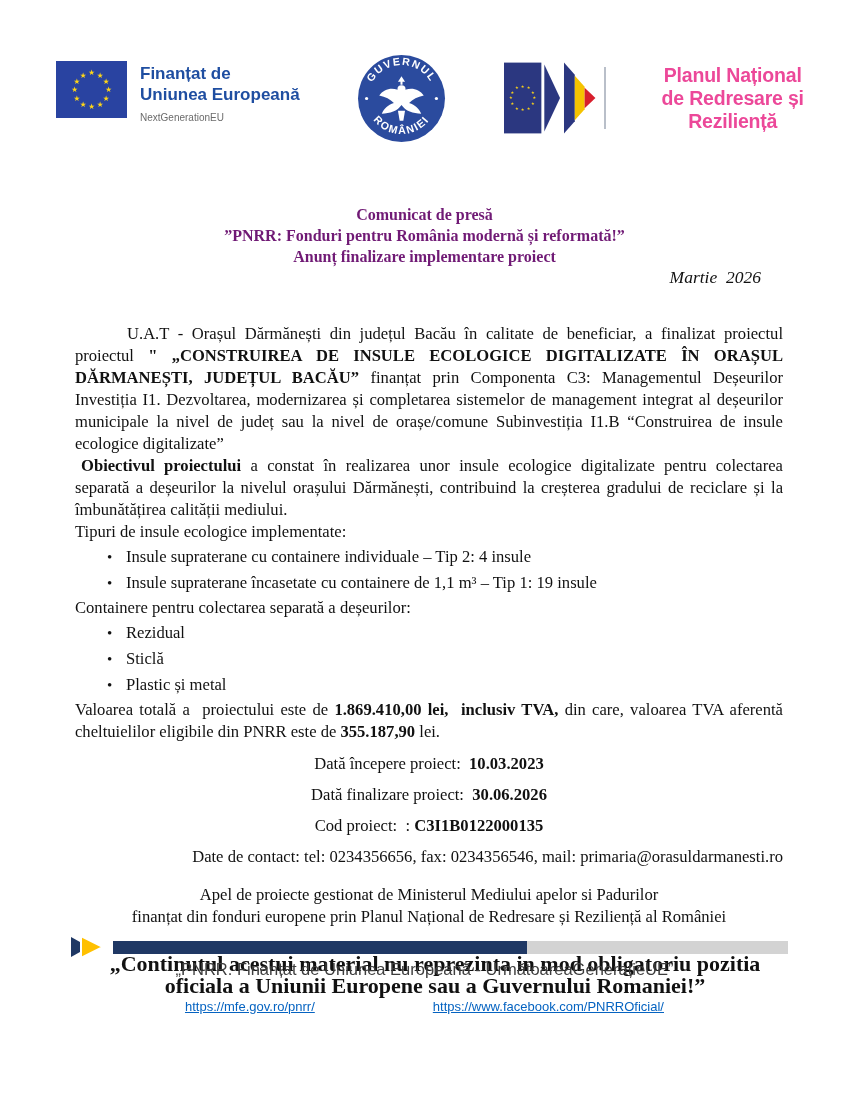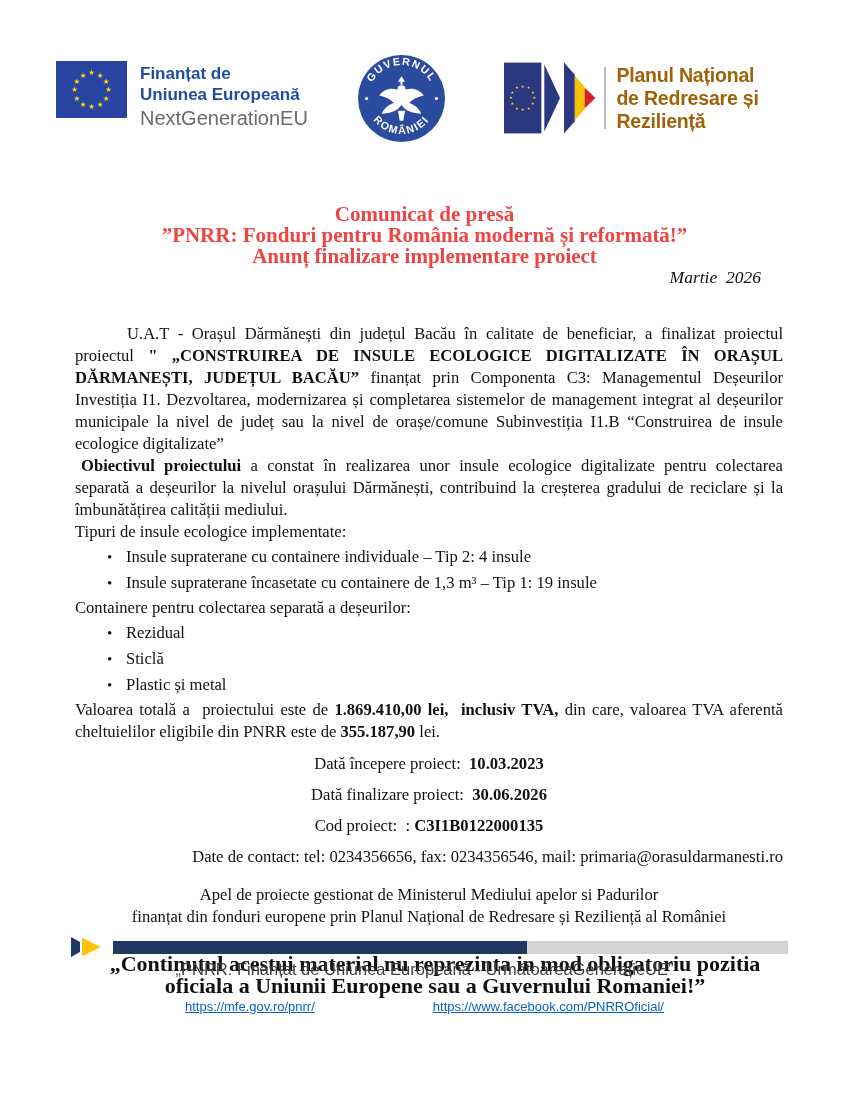--- a/index.html
+++ b/index.html
@@ -11,27 +11,27 @@
     background: #ffffff;
     font-family: "Liberation Serif", serif;
     color: #111111;
     overflow: hidden;
     margin: 0 auto;
   }
   
   .hdr-eu { position: absolute; left: 56px; top: 61px; display: flex; gap: 13px; align-items: flex-start; }
   .eu-text { font-family: "Liberation Sans", sans-serif; padding-top: 2px; }
   .eu-text .l1, .eu-text .l2 { font-weight: bold; color: #1f4ea1; font-size: 17px; line-height: 21px; }
-  .eu-text .l3 { color: #6b6b6b; font-size: 20px; line-height: 20px; margin-top: 3px; }
+  .eu-text .l3 { color: #6b6b6b; font-size: 10px; line-height: 20px; margin-top: 3px; }
   .hdr-gov { position: absolute; left: 357px; top: 54px; }
   .hdr-pnrr { position: absolute; left: 504px; top: 58px; display: flex; align-items: center; }
   .pnrr-sep { width: 2px; height: 62px; background: #b9bfc9; margin: 0 10px 0 8px; }
-  .pnrr-text { font-family: "Liberation Sans", sans-serif; font-weight: bold; color: #a16207; font-size: 19.5px; line-height: 23px; letter-spacing: -0.2px; }
+  .pnrr-text { font-family: "Liberation Sans", sans-serif; font-weight: bold; color: #ec4899; font-size: 19.5px; line-height: 23px; letter-spacing: -0.2px; text-align: center; }
   
-  .title-block { position: absolute; top: 204px; left: 0; width: 100%; text-align: center; color: #ef4444; font-weight: bold; font-size: 21px; line-height: 21px; }
+  .title-block { position: absolute; top: 204px; left: 0; width: 100%; text-align: center; color: #701a75; font-weight: bold; font-size: 16px; line-height: 21px; }
   .date-line { position: absolute; top: 267px; left: 0; width: 100%; text-align: right; padding-right: 88px; font-style: italic; font-size: 17.5px; white-space: pre-wrap; }
   
   .content { position: absolute; top: 323px; left: 75px; width: 708px; font-size: 16.6px; line-height: 22px; }
   .content p.just { text-align: justify; }
   .p1 { text-indent: 52px; }
   .p2 { text-indent: 6px; }
   .run { white-space: pre-wrap; }
   b.run { font-weight: bold; }
   ul.blist { list-style: none; margin: 1px 0; }
   ul.blist li { position: relative; padding-left: 51px; line-height: 26px; }
@@ -145,21 +145,21 @@
 
   <div class="content">
     <p class="just p1"><span class="run">U.A.T - Orașul Dărmănești din județul Bacău în calitate de beneficiar, a finalizat proiectul proiectul </span><b class="run">" „CONSTRUIREA DE INSULE ECOLOGICE DIGITALIZATE ÎN ORAȘUL DĂRMANEȘTI, JUDEȚUL BACĂU”</b><span class="run"> finanțat prin Componenta C3: Managementul Deșeurilor Investiția I1. Dezvoltarea, modernizarea și completarea sistemelor de management integrat al deșeurilor municipale la nivel de județ sau la nivel de orașe/comune Subinvestiția I1.B “Construirea de insule ecologice digitalizate”</span></p>
 
     <p class="just p2"><b class="run">Obiectivul proiectului</b><span class="run"> a constat în realizarea unor insule ecologice digitalizate pentru colectarea separată a deșeurilor la nivelul orașului Dărmănești, contribuind la creșterea gradului de reciclare și la îmbunătățirea calității mediului.</span></p>
 
     <p>Tipuri de insule ecologice implementate:</p>
 
     <ul class="blist">
       <li>Insule supraterane cu containere individuale – Tip 2: 4 insule</li>
-      <li>Insule supraterane încasetate cu containere de 1,3 m³ – Tip 1: 19 insule</li>
+      <li>Insule supraterane încasetate cu containere de 1,1 m³ – Tip 1: 19 insule</li>
     </ul>
 
     <p>Containere pentru colectarea separată a deșeurilor:</p>
 
     <ul class="blist">
       <li>Rezidual</li>
       <li>Sticlă</li>
       <li>Plastic și metal</li>
     </ul>
 

